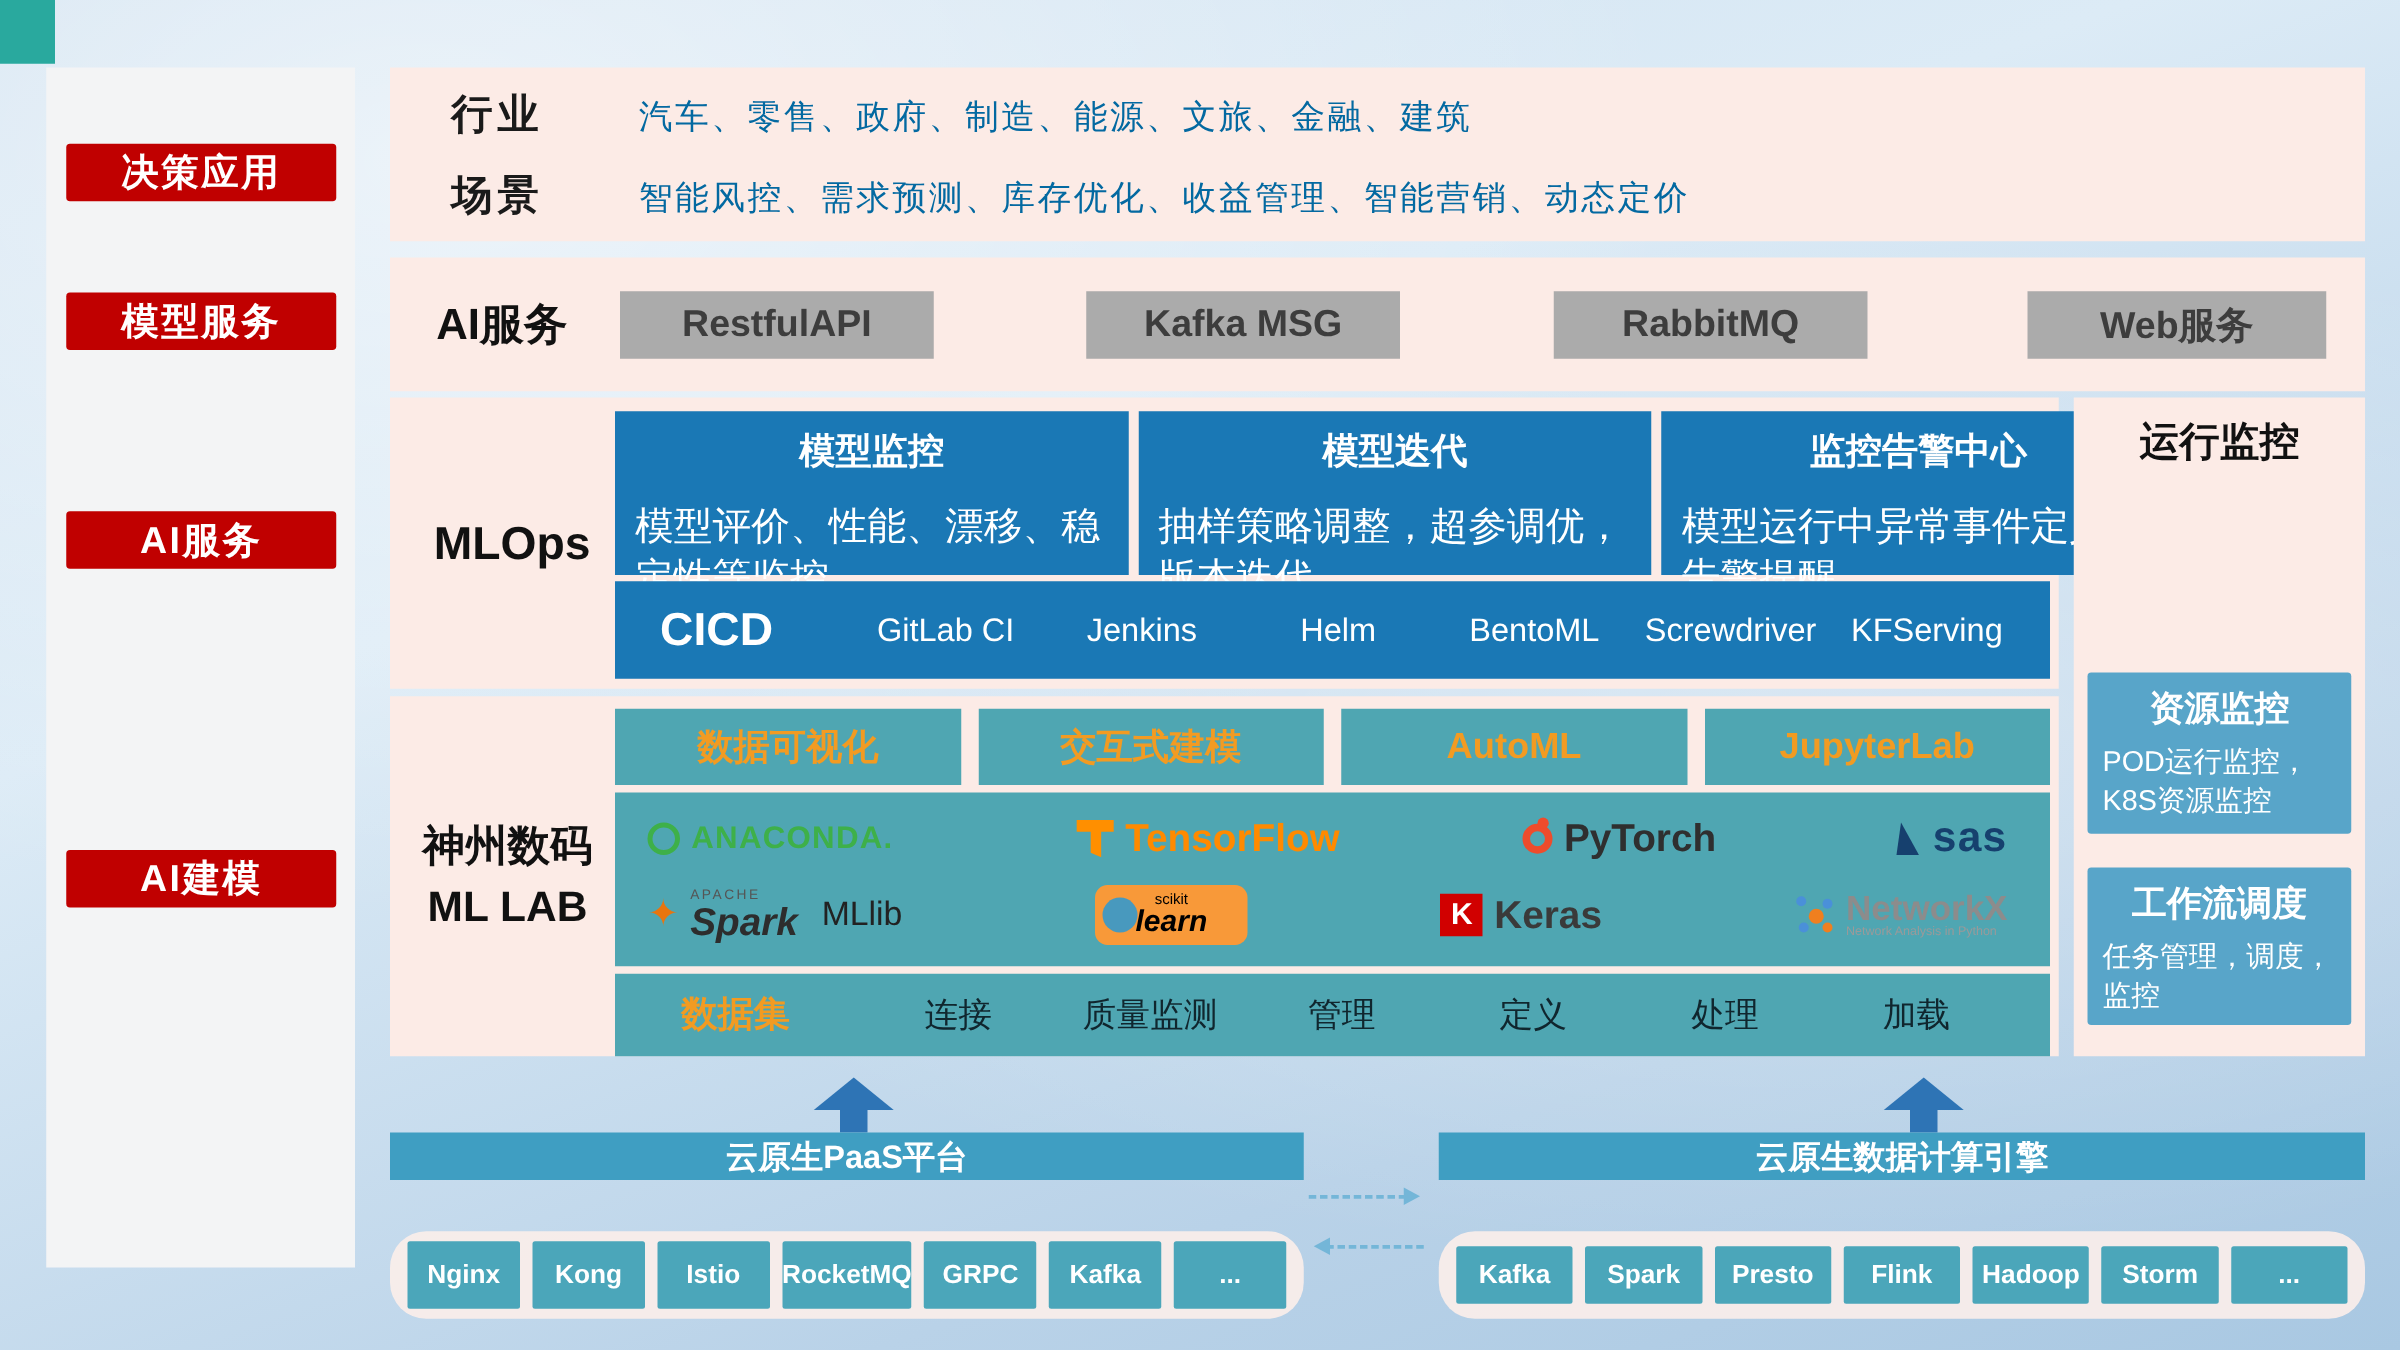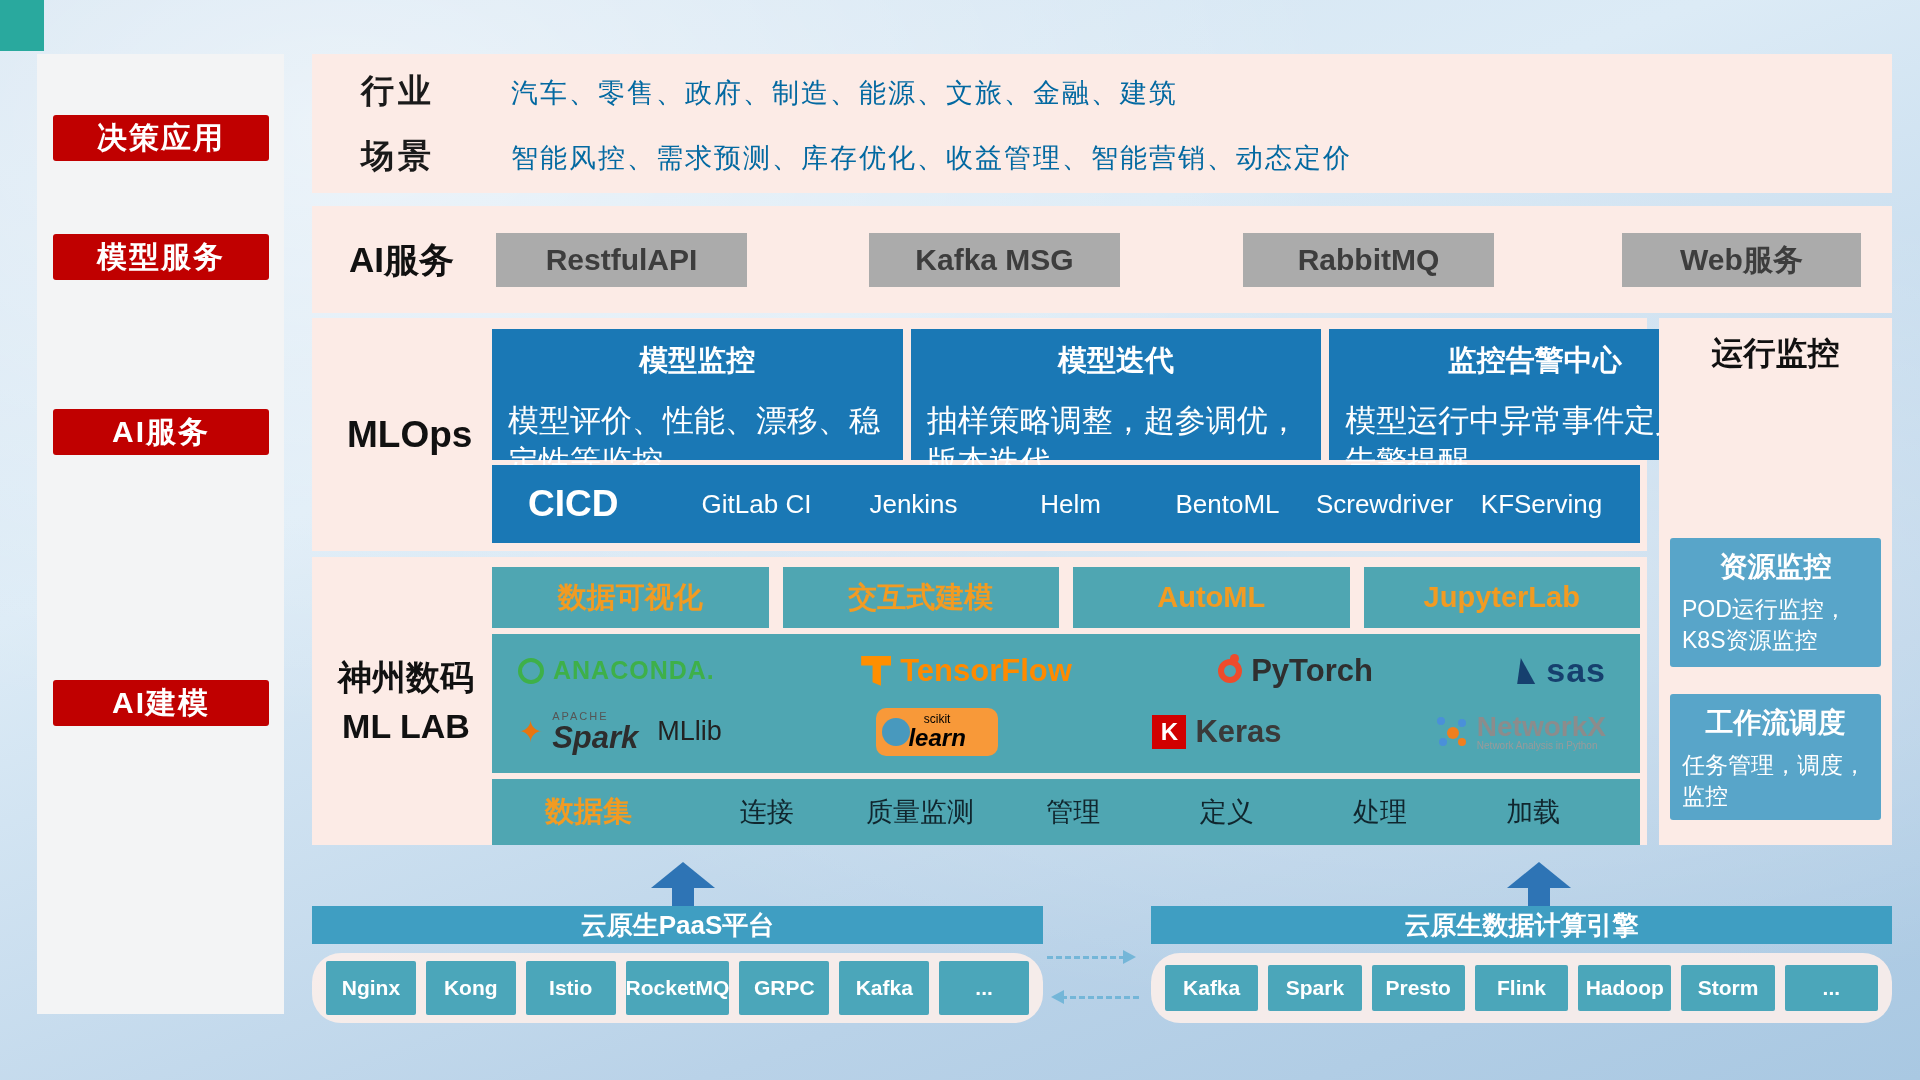--- a/index.html
+++ b/index.html
@@ -104,21 +104,21 @@
 
   
   .up-arrow{position:absolute;width:64px;}
   .up-arrow .tri{width:0;height:0;border-left:32px solid transparent;border-right:32px solid transparent;
     border-bottom:26px solid #2e74b5;margin:0 auto;}
   .up-arrow .stem{width:22px;height:18px;background:#2e74b5;margin:0 auto;}
   .bar{position:absolute;top:906px;height:38px;background:#3f9ec2;color:#fff;font-size:26px;font-weight:bold;
     display:flex;align-items:center;justify-content:center;}
   .paas-bar{left:312px;width:731px;}
   .engine-bar{left:1151px;width:741px;}
-  .chips{position:absolute;top:953px;height:70px;background:rgba(252,238,234,0.9);display:flex;
+  .chips{position:absolute;top:985px;height:70px;background:rgba(252,238,234,0.9);display:flex;
     align-items:center;gap:10px;padding:0 14px;box-sizing:border-box;border-radius:29px;}
   .paas-chips{left:312px;width:731px;}
   .engine-chips{left:1151px;width:741px;}
   .chip{flex:1;background:#4ba6ba;color:#fff;font-size:21px;font-weight:bold;display:flex;align-items:center;
     justify-content:center;text-align:center;line-height:1.1;border-radius:2px;}
   .paas-chips .chip{height:54px;}
   .engine-chips .chip{height:46px;}
   .dashed-links{position:absolute;left:1047px;top:944px;width:100px;height:70px;}
   .dash{position:absolute;border-top:3px dashed #74b6d8;width:78px;}
   .dash1{left:0;top:12px;}

